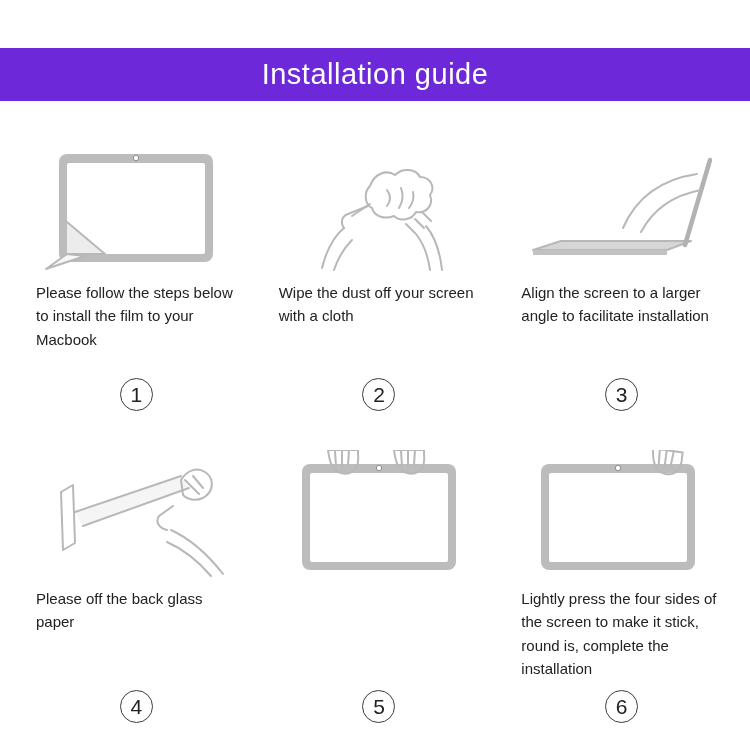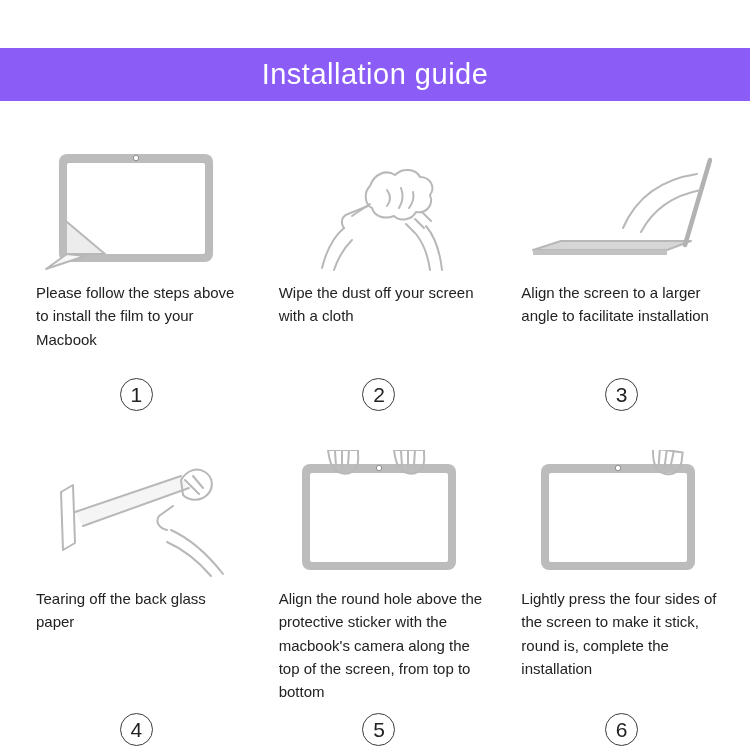--- a/index.html
+++ b/index.html
@@ -36,39 +36,39 @@
     display:inline-block;width:31px;height:31px;border:1.6px solid #3c3c3c;
     border-radius:50%;font-size:21px;line-height:31px;color:#222;text-align:center;
   }
   .g-stroke{stroke:#b8b8b8;fill:none;stroke-width:2;stroke-linecap:round;stroke-linejoin:round;}
 </style>
 </head>
 <body>
 
 <div class="page">
 
-  <div class="header-bar" style="background: #8b5cf6;">
+  <div class="header-bar" style="background: #6d28d9;">
     <h1>Installation guide</h1>
   </div>
 
   <div class="steps-grid">
 
     <div class="step-cell">
       <div class="illus">
         <svg width="210" height="130" viewBox="0 0 210 130">
           <rect x="28" y="10" width="154" height="108" rx="8" fill="#bcbcbc"></rect>
           <rect x="36" y="19" width="138" height="91" rx="2" fill="#ffffff"></rect>
           <circle cx="105" cy="14" r="2.7" fill="#ffffff" stroke="#8f8f8f" stroke-width="1"></circle>
           <polygon points="36,110 74,110 36,78" fill="#ececec"></polygon>
           <path d="M36,110 L74,110 L36,78" class="g-stroke" stroke-width="1.4"></path>
           <polygon points="36,110 15,125 54,112" fill="#f7f7f7"></polygon>
           <path d="M36,110 L15,125 L54,112 Z" class="g-stroke" stroke-width="1.4"></path>
         </svg>
       </div>
-      <div class="caption">Please follow the steps above to install the film to your Macbook</div>
+      <div class="caption">Please follow the steps below to install the film to your Macbook</div>
       <div class="numwrap">
         <span class="num-badge">1</span>
       </div>
     </div>
 
     <div class="step-cell">
       <div class="illus">
         <svg width="210" height="130" viewBox="0 0 210 130">
           <path d="M96,42 c4,-12 16,-17 25,-11 c8,-8 21,-6 25,2 c10,0 16,10 10,18 c4,10 -4,19 -14,17 c-4,8 -16,10 -22,4 c-10,4 -20,0 -22,-8 c-8,-4 -8,-16 -2,-22 z" fill="#f4f4f4" class="g-stroke"></path>
           <path d="M113,46 q6,8 0,16 M127,44 q4,10 -2,20 M139,48 q2,8 -4,16" class="g-stroke" stroke-width="1.4" stroke="#d0d0d0"></path>
@@ -110,21 +110,21 @@
           <path d="M30,42 l12,-7 2,58 -12,7 z" fill="#f1f1f1" class="g-stroke" stroke-width="1.4"></path>
           <polygon points="44,62 150,26 158,38 52,76" fill="#f5f5f5"></polygon>
           <path d="M44,62 L150,26 M52,76 L158,38" class="g-stroke" stroke-width="1.4" stroke="#cccccc"></path>
           <path d="M150,30 c6,-10 16,-13 24,-8 c8,5 9,15 3,22 c-7,8 -19,7 -25,1 z" fill="#fdfdfd" class="g-stroke"></path>
           <path d="M154,30 l14,14 M162,26 l10,12" class="g-stroke" stroke-width="1.5"></path>
           <path d="M192,124 c-14,-18 -30,-34 -52,-44" class="g-stroke"></path>
           <path d="M180,126 c-12,-14 -26,-26 -44,-34" class="g-stroke"></path>
           <path d="M136,80 c-8,-2 -12,-8 -8,-14 l14,-10" class="g-stroke" fill="#fdfdfd"></path>
         </svg>
       </div>
-      <div class="caption">Tearing off the back glass paper</div>
+      <div class="caption">Please off the back glass paper</div>
       <div class="numwrap">
         <span class="num-badge">4</span>
       </div>
     </div>
 
     <div class="step-cell">
       <div class="illus">
         <svg width="210" height="130" viewBox="0 0 210 130">
           <rect x="28" y="14" width="154" height="106" rx="8" fill="#bcbcbc"></rect>
           <rect x="36" y="23" width="138" height="89" rx="2" fill="#ffffff"></rect>
@@ -132,21 +132,20 @@
           <g transform="translate(52,0)">
             <path d="M2,0 C3,9 5,16 9,20 C13,24 21,25 26,22 C31,19 33,13 32,4 L32,0 Z" fill="#fcfcfc" class="g-stroke"></path>
             <path d="M9,1 L10,16 M16,0 L16,17 M23,0 L22,15" class="g-stroke" stroke-width="1.5"></path>
           </g>
           <g transform="translate(118,0)">
             <path d="M2,0 C3,9 5,16 9,20 C13,24 21,25 26,22 C31,19 33,13 32,4 L32,0 Z" fill="#fcfcfc" class="g-stroke"></path>
             <path d="M9,1 L10,16 M16,0 L16,17 M23,0 L22,15" class="g-stroke" stroke-width="1.5"></path>
           </g>
         </svg>
       </div>
-      <div class="caption">Align the round hole above the protective sticker with the macbook's camera along the top of the screen, from top to bottom</div>
       <div class="numwrap">
         <span class="num-badge">5</span>
       </div>
     </div>
 
     <div class="step-cell">
       <div class="illus">
         <svg width="210" height="130" viewBox="0 0 210 130">
           <rect x="24" y="14" width="154" height="106" rx="8" fill="#bcbcbc"></rect>
           <rect x="32" y="23" width="138" height="89" rx="2" fill="#ffffff"></rect>

